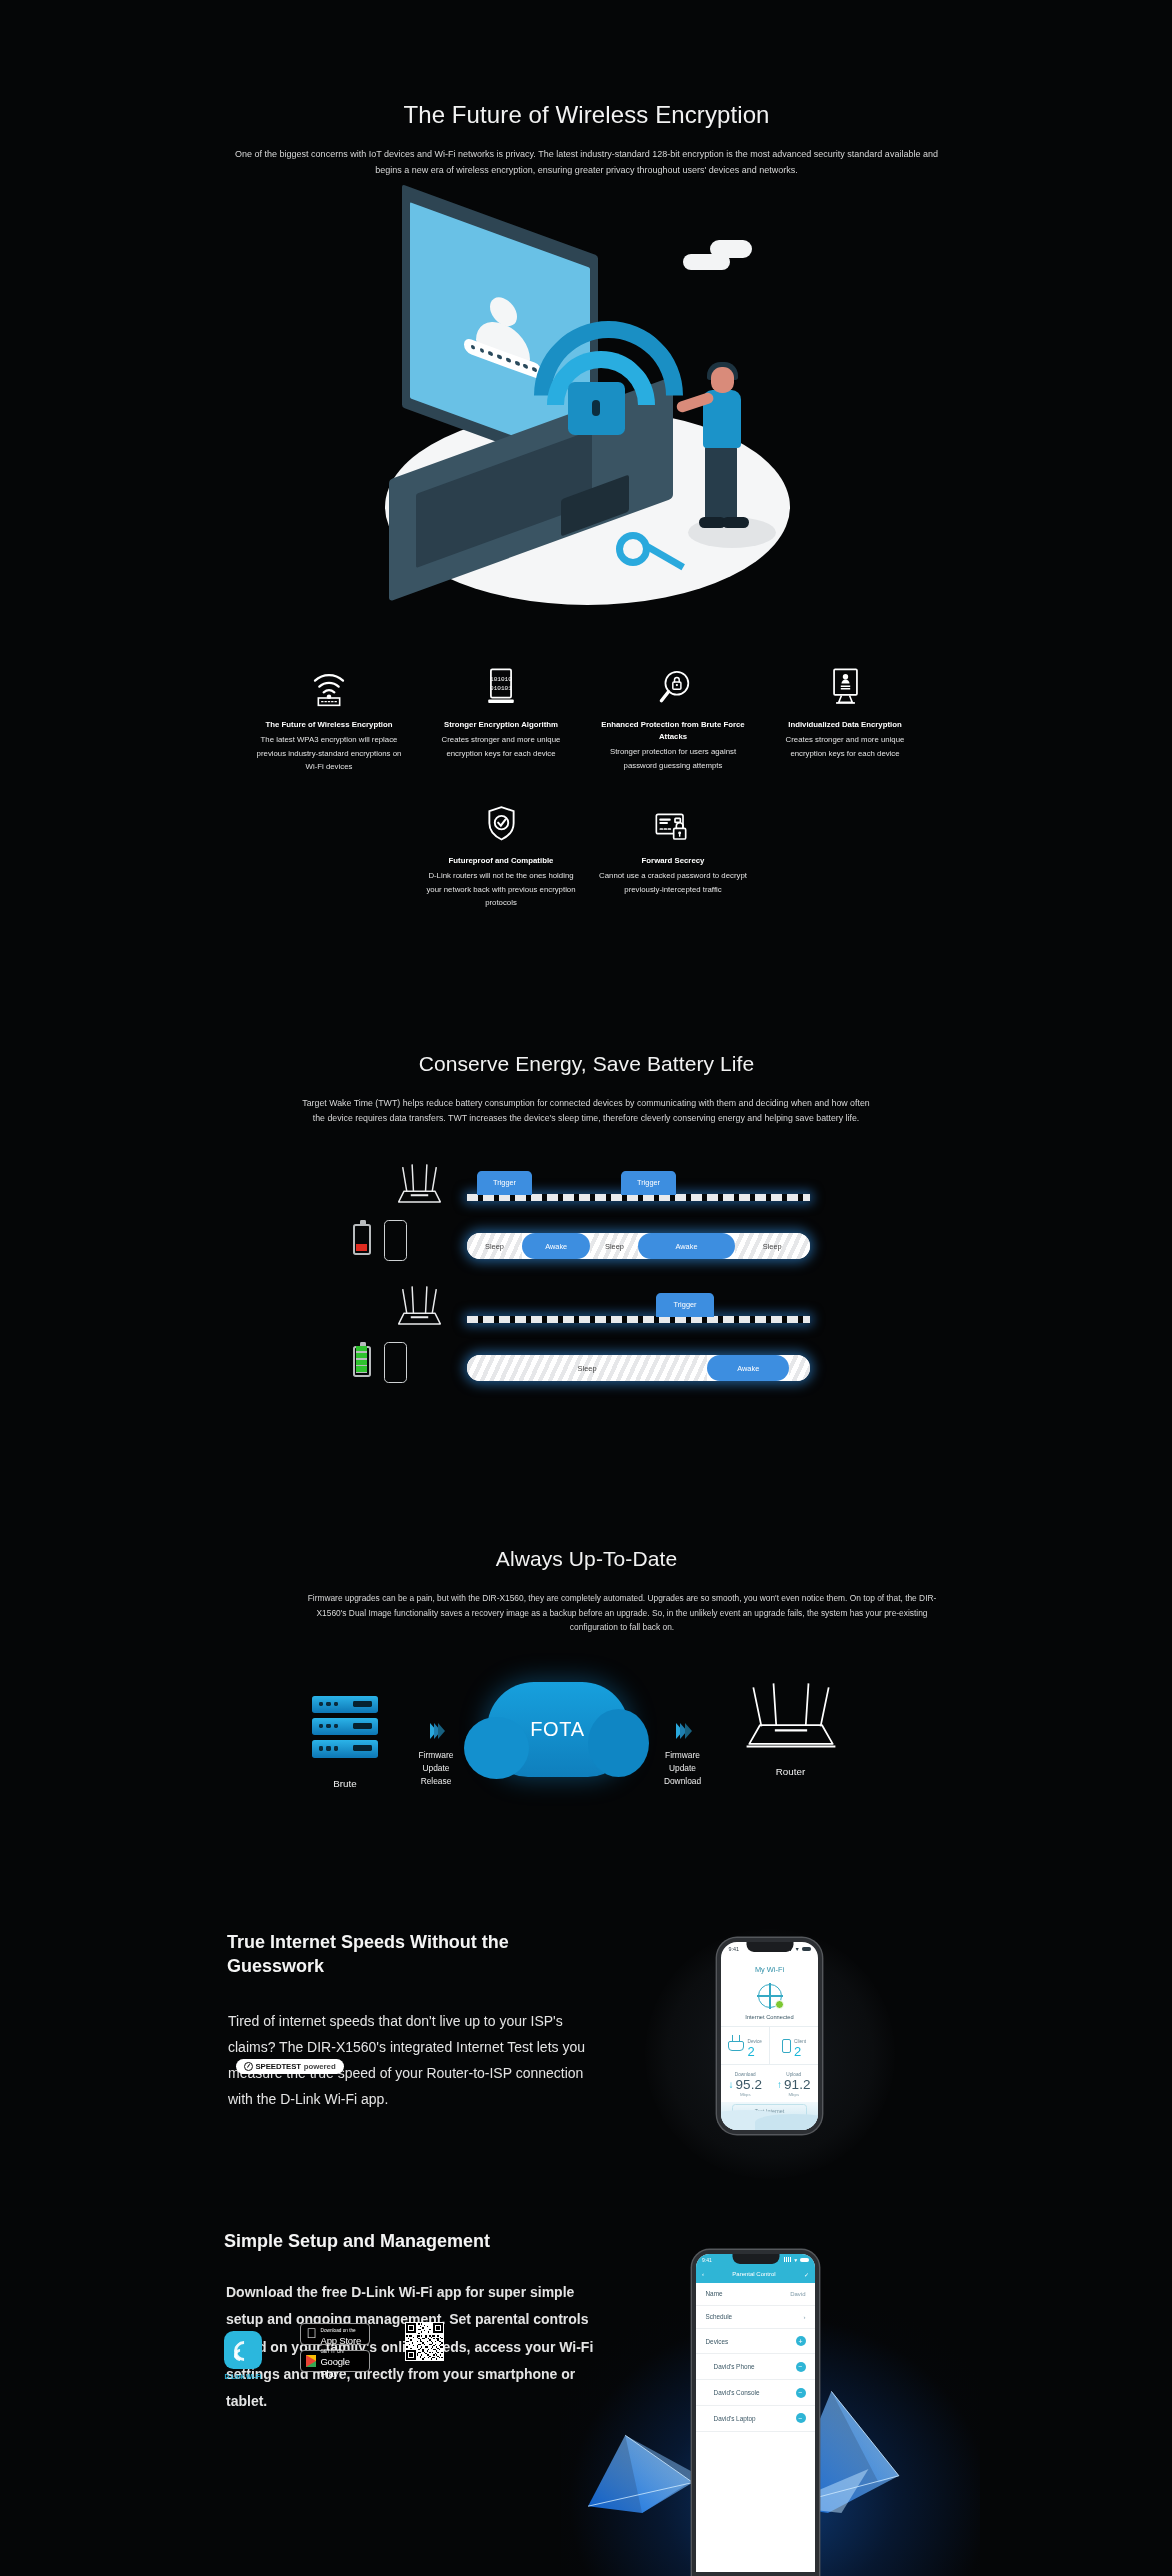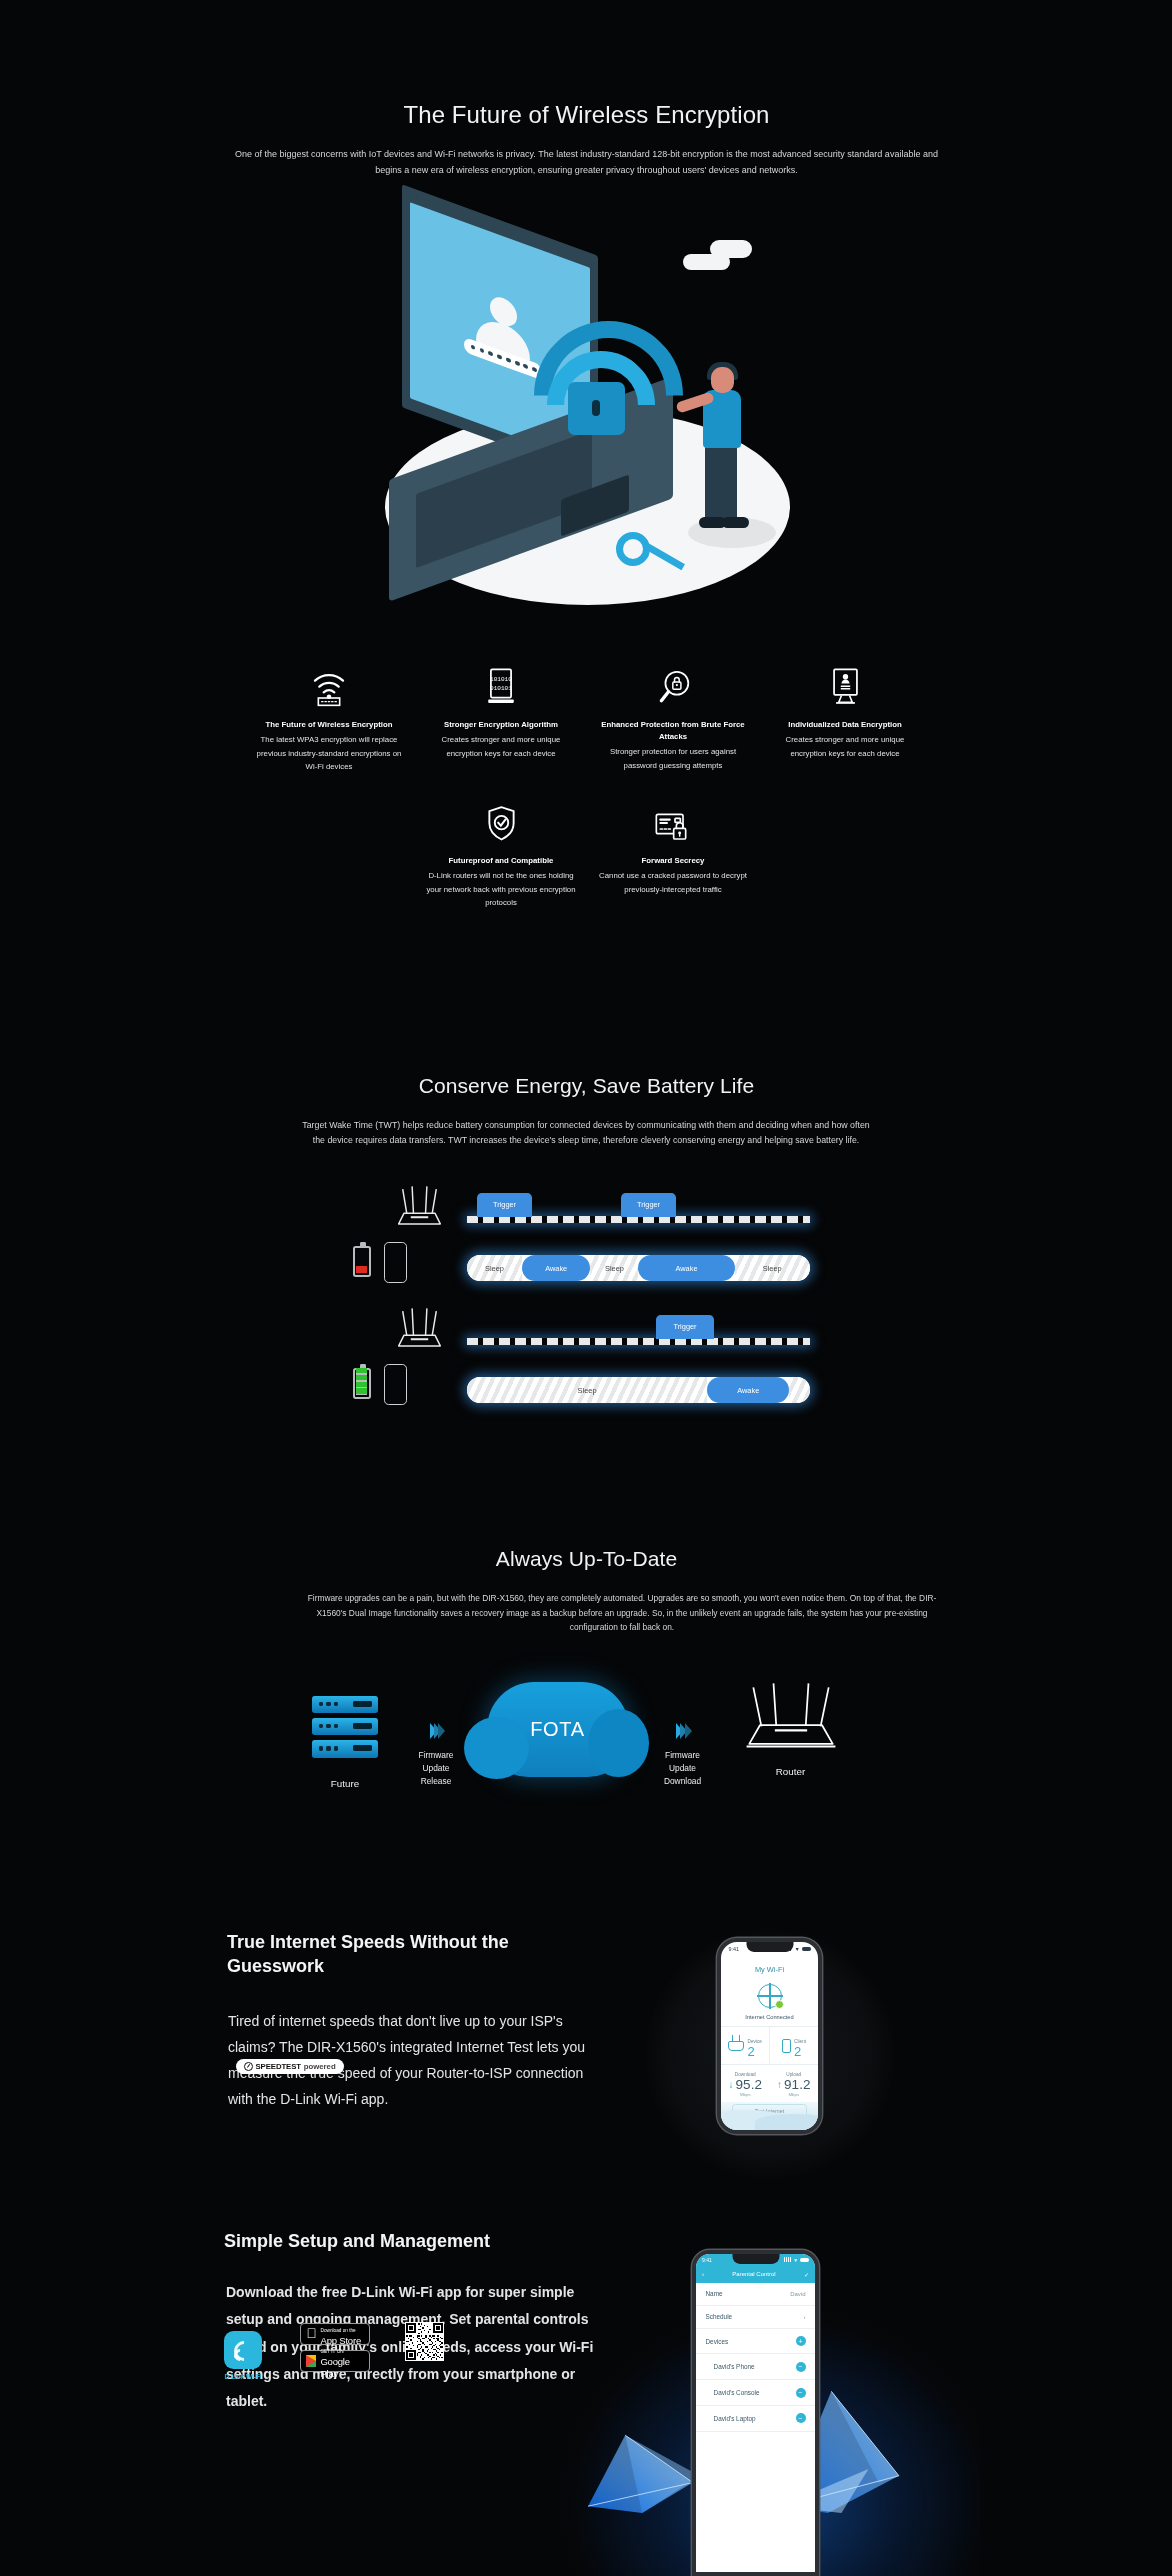--- a/index.html
+++ b/index.html
@@ -112,21 +112,21 @@
   
   #enc-features { position: absolute; left: 243px; top: 665px; width: 689px; }
   .feat-row { display: flex; }
   .feat-cell { width: 172px; padding: 0 9.5px; text-align: center; }
   .feat-ico { height: 42px; display: flex; align-items: flex-end; justify-content: center; margin-bottom: 12px; }
   .feat-h { font-size: 7.8px; font-weight: 700; color: #fff; line-height: 1.55; margin-bottom: 2px; }
   .feat-p { font-size: 7.8px; color: #e2e2e2; line-height: 1.75; }
   #enc-features .row2 { margin-top: 27px; margin-left: 172px; }
 
   
-  #sec-twt { position: absolute; left: 0; top: 1054px; width: 983px; height: 419px; }
+  #sec-twt { position: absolute; left: 0; top: 1032px; width: 983px; height: 419px; }
   #twt-title { position: absolute; left: 0; top: 20px; width: 1173px; font-size: 21px; }
   #twt-desc { position: absolute; left: 297px; top: 64px; width: 578px; font-size: 8.8px; }
 
   .twt-block { position: absolute; left: 345px; width: 473px; }
   .twt-row { position: relative; height: 57px; }
   .router-ico { position: absolute; left: 44px; top: 2.7px; width: 61px; height: 47px; }
   .batt { position: absolute; left: 8px; top: 6.8px; width: 17.6px; height: 31px; border: 2px solid #b9bcbe; border-radius: 2.7px; }
   .batt:before { content:''; position:absolute; left:4.7px; top:-5.4px; width:6.8px; height:3.4px; background:#b9bcbe; border-radius:1.4px 1.4px 0 0; }
   .batt-fill { position: absolute; left: 1.4px; right: 1.4px; bottom: 1.4px; }
   .phone-ico { position: absolute; left: 39px; top: 2.7px; width: 23px; height: 41px; border: 1.7px solid #cfd2d4; border-radius: 4.7px; }
@@ -512,21 +512,21 @@
             <span class="dot" style="left:21.6px"></span>
             <span class="slot"></span>
           </div>
         <div class="server-box">
             <span class="dot" style="left:6.8px"></span>
             <span class="dot" style="left:14px"></span>
             <span class="dot" style="left:21.6px"></span>
             <span class="slot"></span>
           </div>
       </div>
-      <div class="flow-cap" style="margin-top:16px">Future</div>
+      <div class="flow-cap" style="margin-top:16px">Brute</div>
     </div>
 
     <div class="flow-col" style="width:74px">
       <div class="chev-wrap" style="justify-content:center">
         <span class="chev" style="border-left:7.4px solid #2aa9dd"></span>
         <span class="chev" style="border-left:7.4px solid #1e7fb0"></span>
         <span class="chev" style="border-left:7.4px solid #17607f"></span>
       </div>
       <div class="flow-sub">Firmware</div>
       <div class="flow-sub" style="margin-top:0">Update</div>

